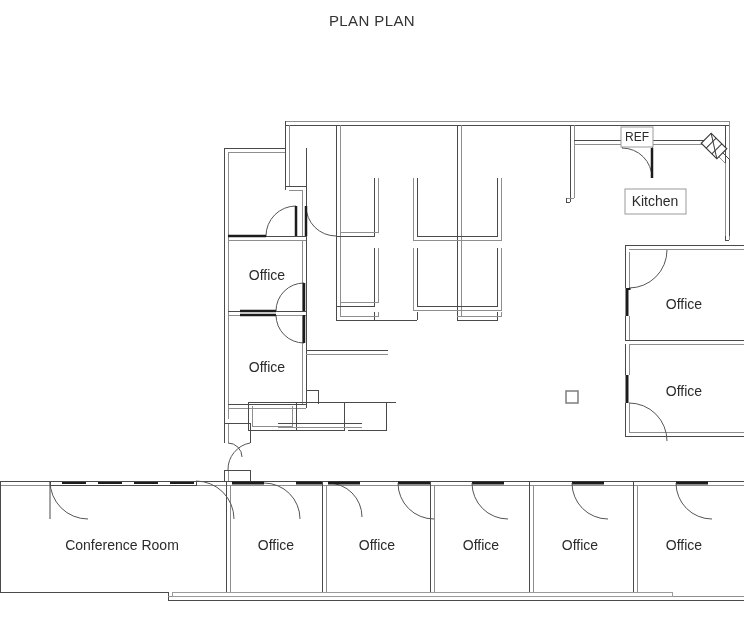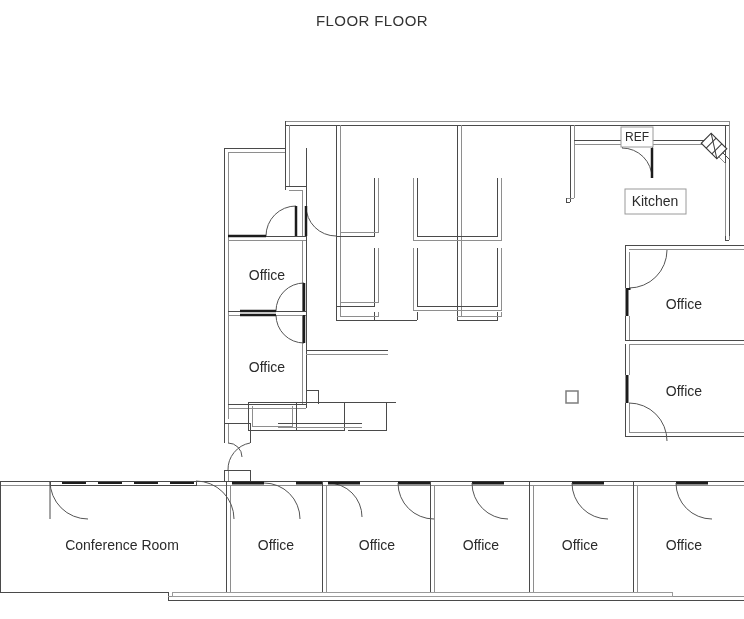--- a/index.html
+++ b/index.html
@@ -52,21 +52,21 @@
     fill: #ffffff;
     stroke: #9a9a9a;
     stroke-width: 1;
   }
 </style>
 </head>
 <body>
 
 <div id="plan-root">
 
-  <div id="plan-title">FLOOR FLOOR</div>
+  <div id="plan-title">PLAN PLAN</div>
 
   <svg id="floorplan-svg" width="744" height="619" viewBox="0 0 744 619">
 
     <g fill="none" stroke="#4a4a4a" stroke-width="1" shape-rendering="crispEdges">
 
       <g>
         <line x1="285" y1="121" x2="729" y2="121" stroke="#8e8e8e"></line>
         <line x1="285" y1="125" x2="729" y2="125" stroke="#4a4a4a"></line>
         <line x1="285" y1="121" x2="285" y2="125" stroke="#4a4a4a"></line>
       </g>

